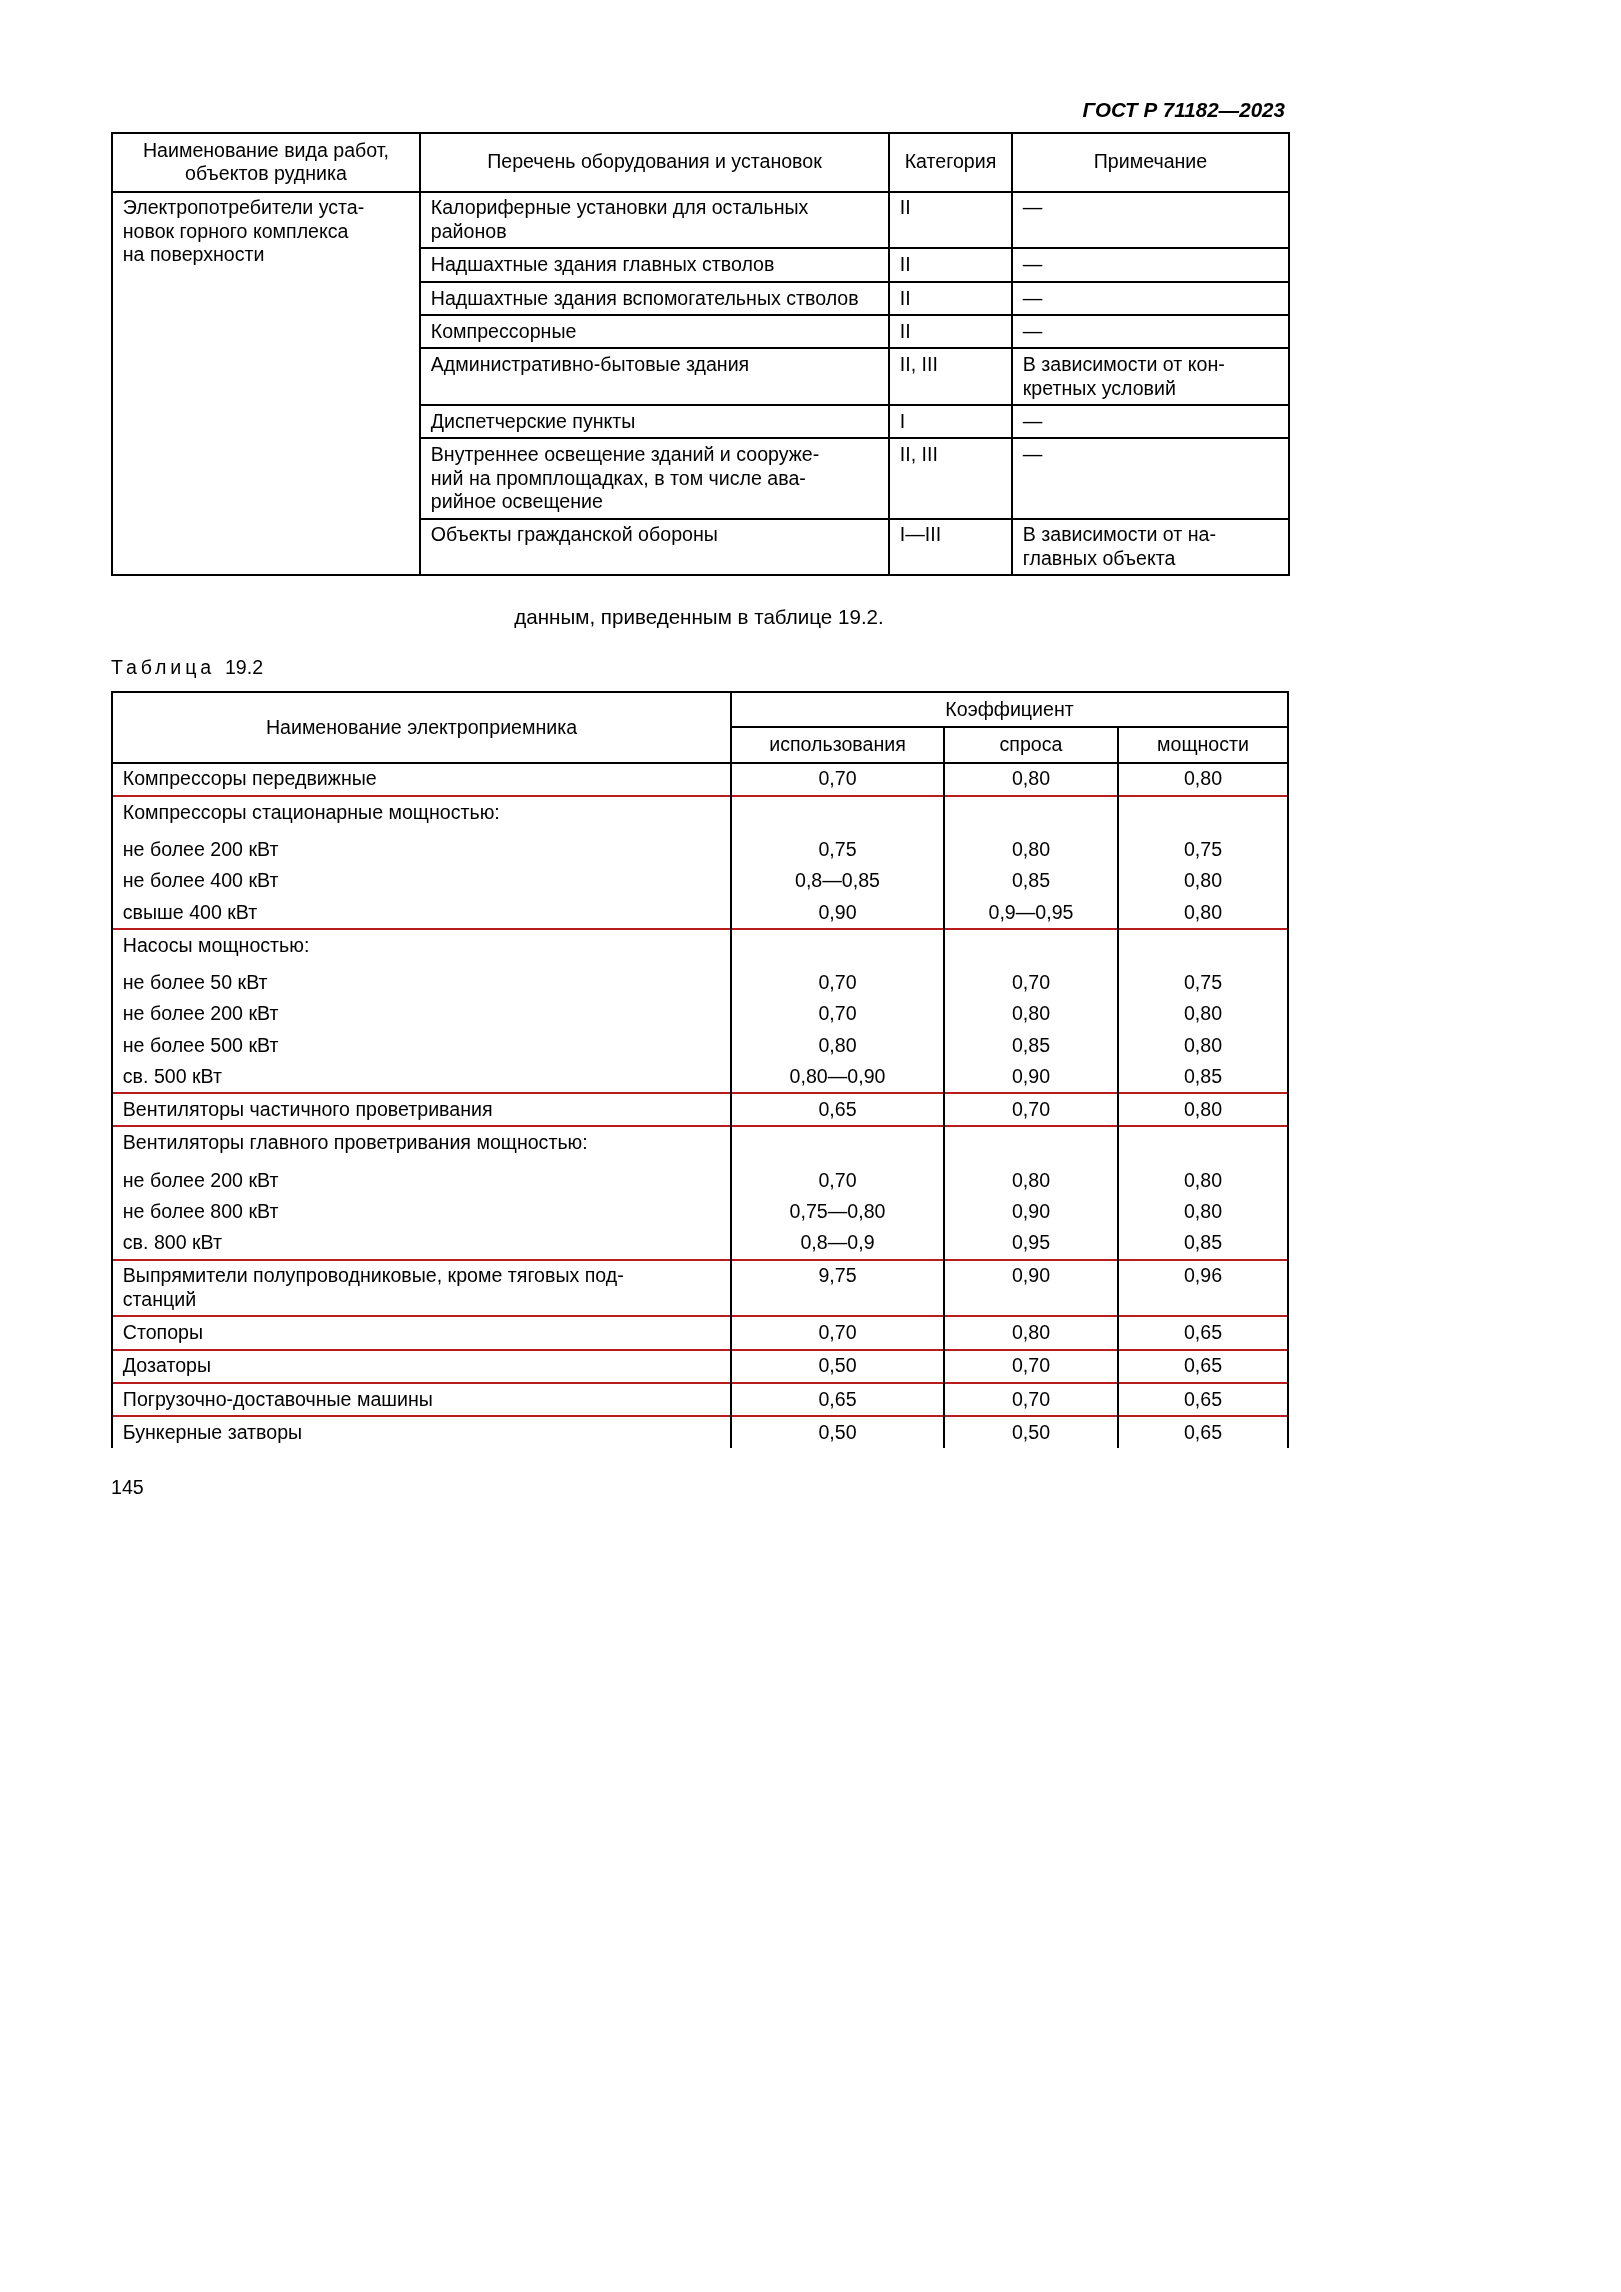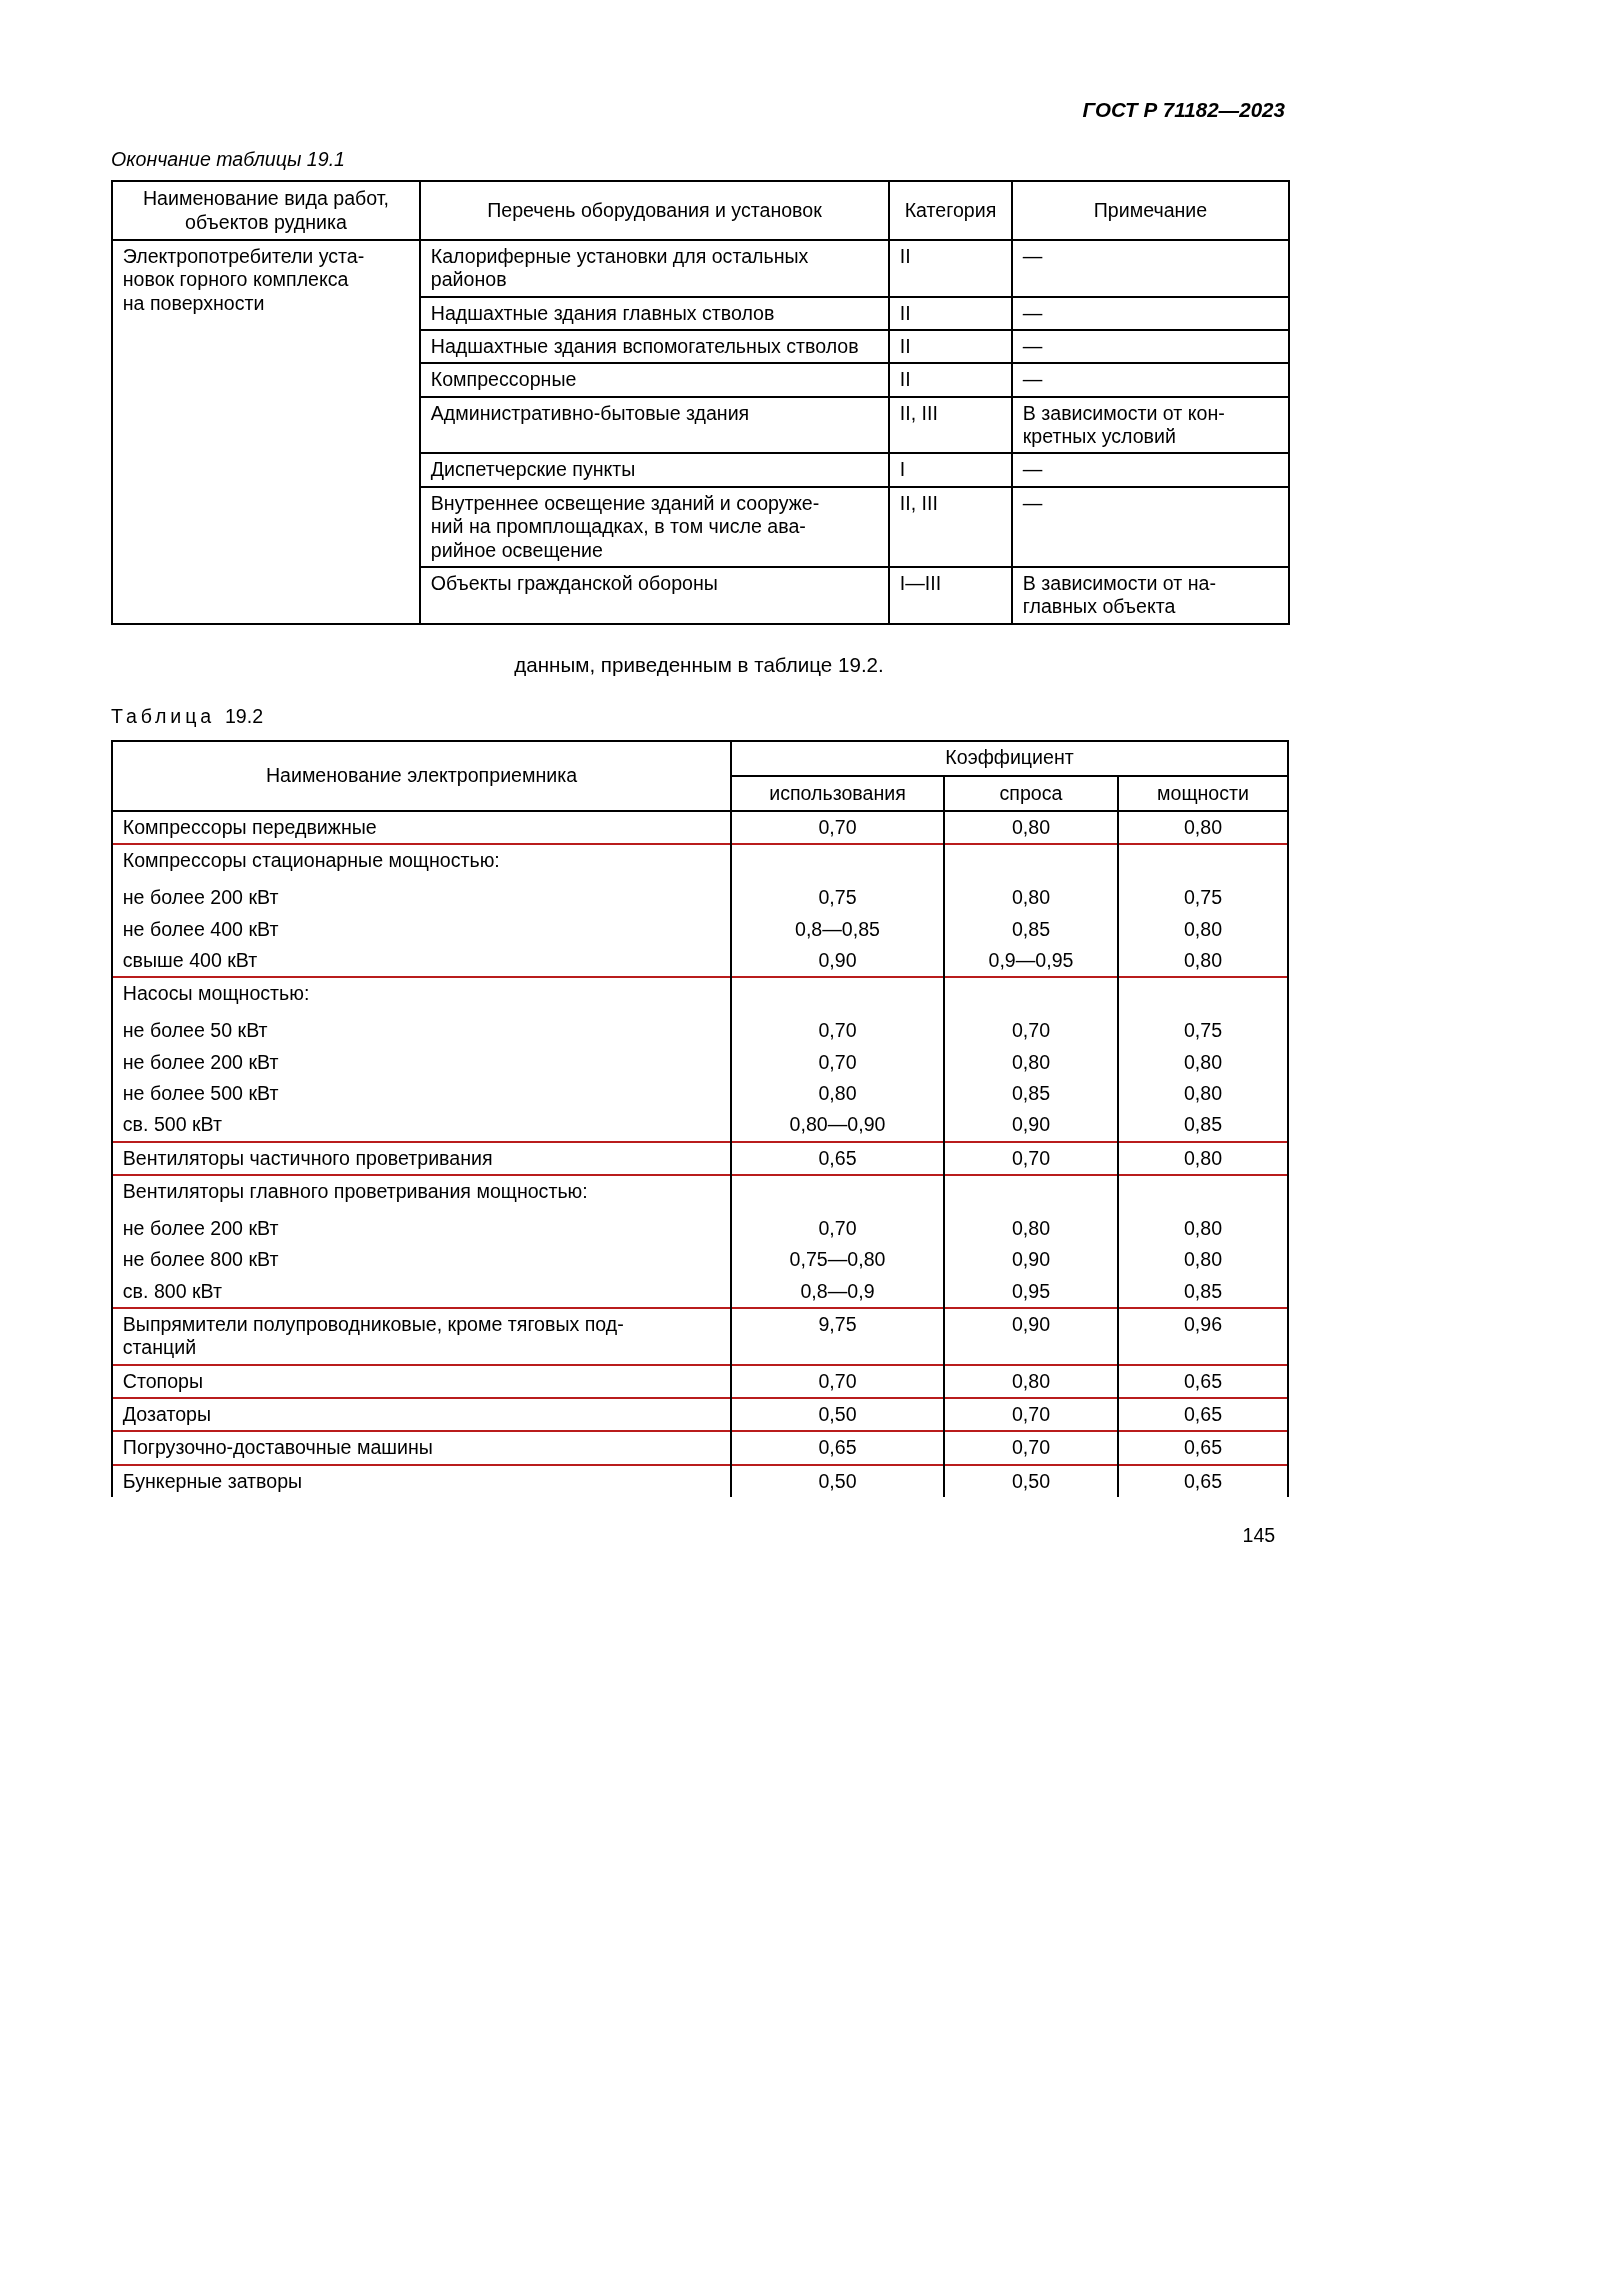--- a/index.html
+++ b/index.html
@@ -40,30 +40,29 @@
   .t2caption .word { letter-spacing:3.9px; }
   .t2caption .num { margin-left:9.8px; }
 
   .t2 { margin-top:11.8px; }
   .t2 td.name { text-align:left; }
   .t2 td.val { text-align:center; }
   .t2 tbody td { border-top:none; border-bottom:none; }
   .t2 tbody tr.block-start td { border-top:2px solid #b91c1c; }
   .t2 tbody tr.group-row td { padding-bottom:9.8px; }
 
-  .pageno { margin-top:27.4px; text-align:right; font-size:19.6px; padding-right:11.8px; }
+  .pageno { margin-top:27.4px; text-align:left; font-size:19.6px; padding-right:11.8px; }
 </style>
 </head>
 <body>
 
 <div class="content">
 
   <div class="doc-code">ГОСТ Р 71182—2023</div>
 
-  <div class="continuation">Окончание таблицы 19.1</div>
 
   <table class="t1">
     <colgroup>
       <col style="width:308px">
         <col style="width:469px">
         <col style="width:123px">
         <col style="width:277px">
     </colgroup>
     <thead>
       <tr>

